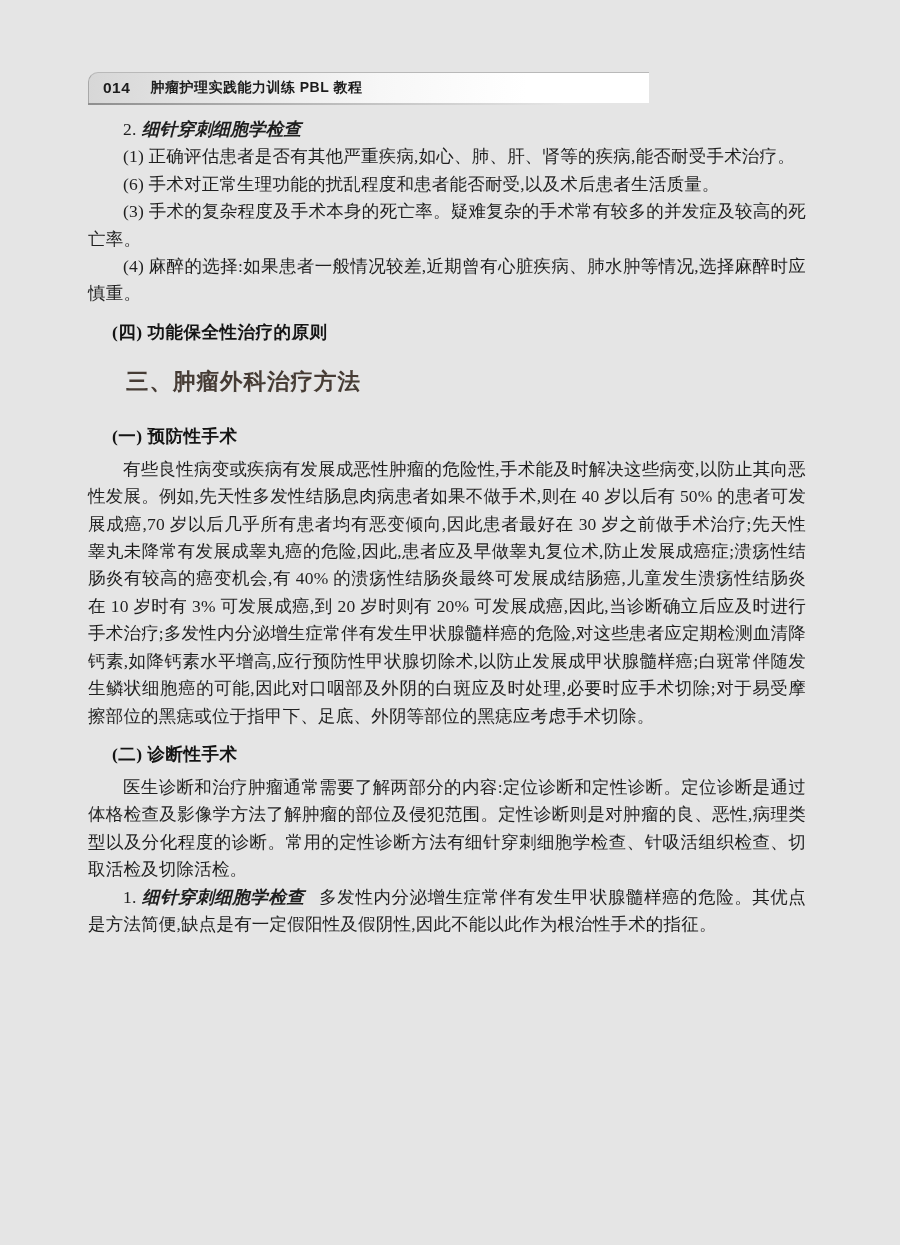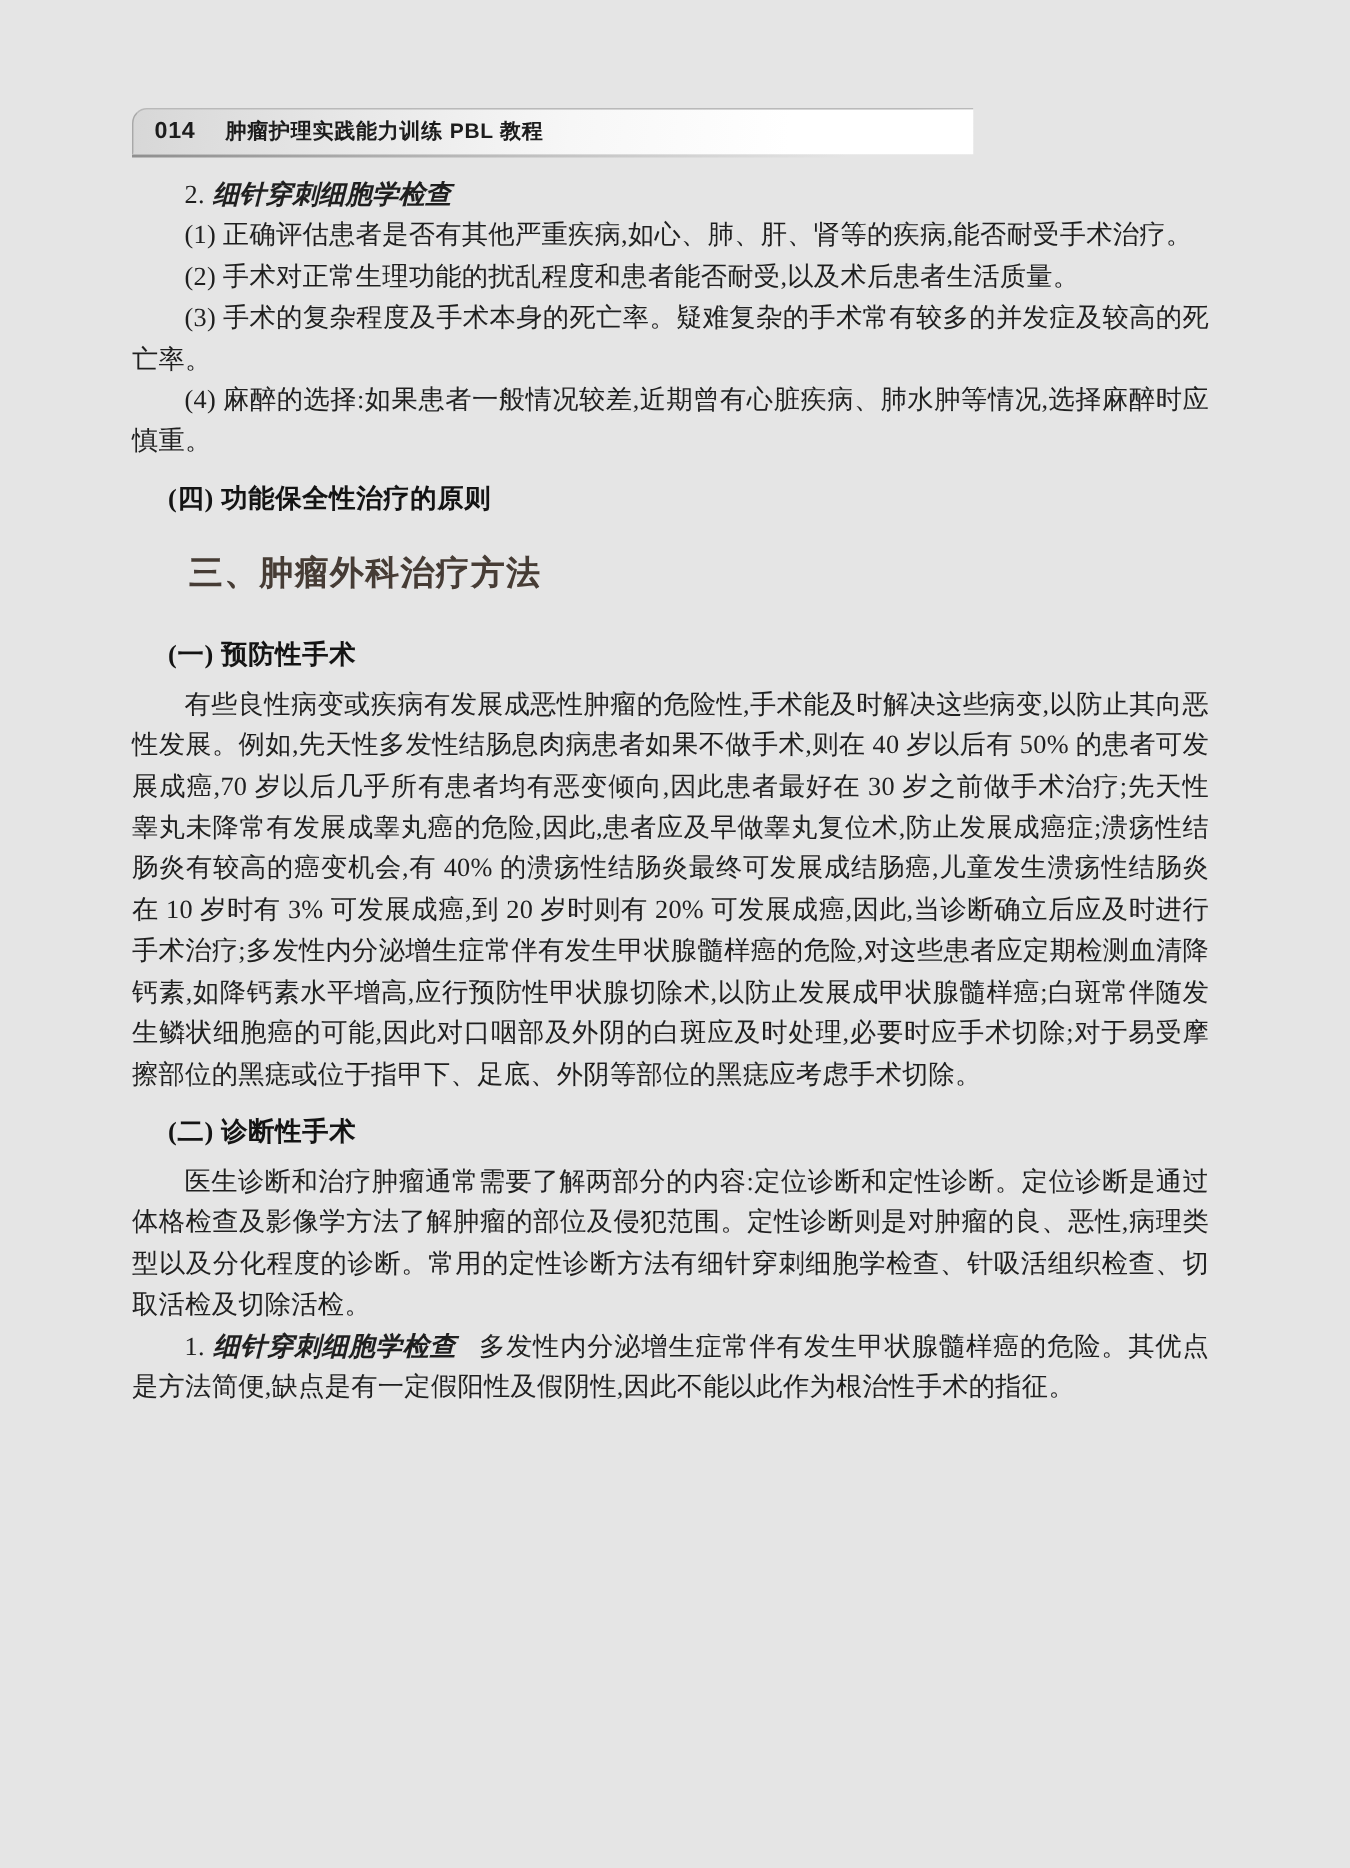--- a/index.html
+++ b/index.html
@@ -98,21 +98,21 @@
     <span class="header-pagenum">014</span>
     <span class="header-title">肿瘤护理实践能力训练 PBL 教程</span>
   </div>
 
   <div class="content">
 
 
     <p class="body-p indent"><span class="num">2.</span><span class="kaiti">细针穿刺细胞学检查</span></p>
 
     <p class="body-p indent">(1) 正确评估患者是否有其他严重疾病,如心、肺、肝、肾等的疾病,能否耐受手术治疗。</p>
-    <p class="body-p indent">(2) 手术对正常生理功能的扰乱程度和患者能否耐受,以及术后患者生活质量。</p>
+    <p class="body-p indent">(6) 手术对正常生理功能的扰乱程度和患者能否耐受,以及术后患者生活质量。</p>
     <p class="body-p indent">(3) 手术的复杂程度及手术本身的死亡率。疑难复杂的手术常有较多的并发症及较高的死亡率。</p>
     <p class="body-p indent">(4) 麻醉的选择:如果患者一般情况较差,近期曾有心脏疾病、肺水肿等情况,选择麻醉时应慎重。</p>
 
     <h3 class="section-heading">(四) 功能保全性治疗的原则</h3>
 
     <h2 class="chapter-heading">三、肿瘤外科治疗方法</h2>
 
     <h3 class="section-heading">(一) 预防性手术</h3>
     <p class="body-p indent">有些良性病变或疾病有发展成恶性肿瘤的危险性,手术能及时解决这些病变,以防止其向恶性发展。例如,先天性多发性结肠息肉病患者如果不做手术,则在 40 岁以后有 50% 的患者可发展成癌,70 岁以后几乎所有患者均有恶变倾向,因此患者最好在 30 岁之前做手术治疗;先天性睾丸未降常有发展成睾丸癌的危险,因此,患者应及早做睾丸复位术,防止发展成癌症;溃疡性结肠炎有较高的癌变机会,有 40% 的溃疡性结肠炎最终可发展成结肠癌,儿童发生溃疡性结肠炎在 10 岁时有 3% 可发展成癌,到 20 岁时则有 20% 可发展成癌,因此,当诊断确立后应及时进行手术治疗;多发性内分泌增生症常伴有发生甲状腺髓样癌的危险,对这些患者应定期检测血清降钙素,如降钙素水平增高,应行预防性甲状腺切除术,以防止发展成甲状腺髓样癌;白斑常伴随发生鳞状细胞癌的可能,因此对口咽部及外阴的白斑应及时处理,必要时应手术切除;对于易受摩擦部位的黑痣或位于指甲下、足底、外阴等部位的黑痣应考虑手术切除。</p>
 

